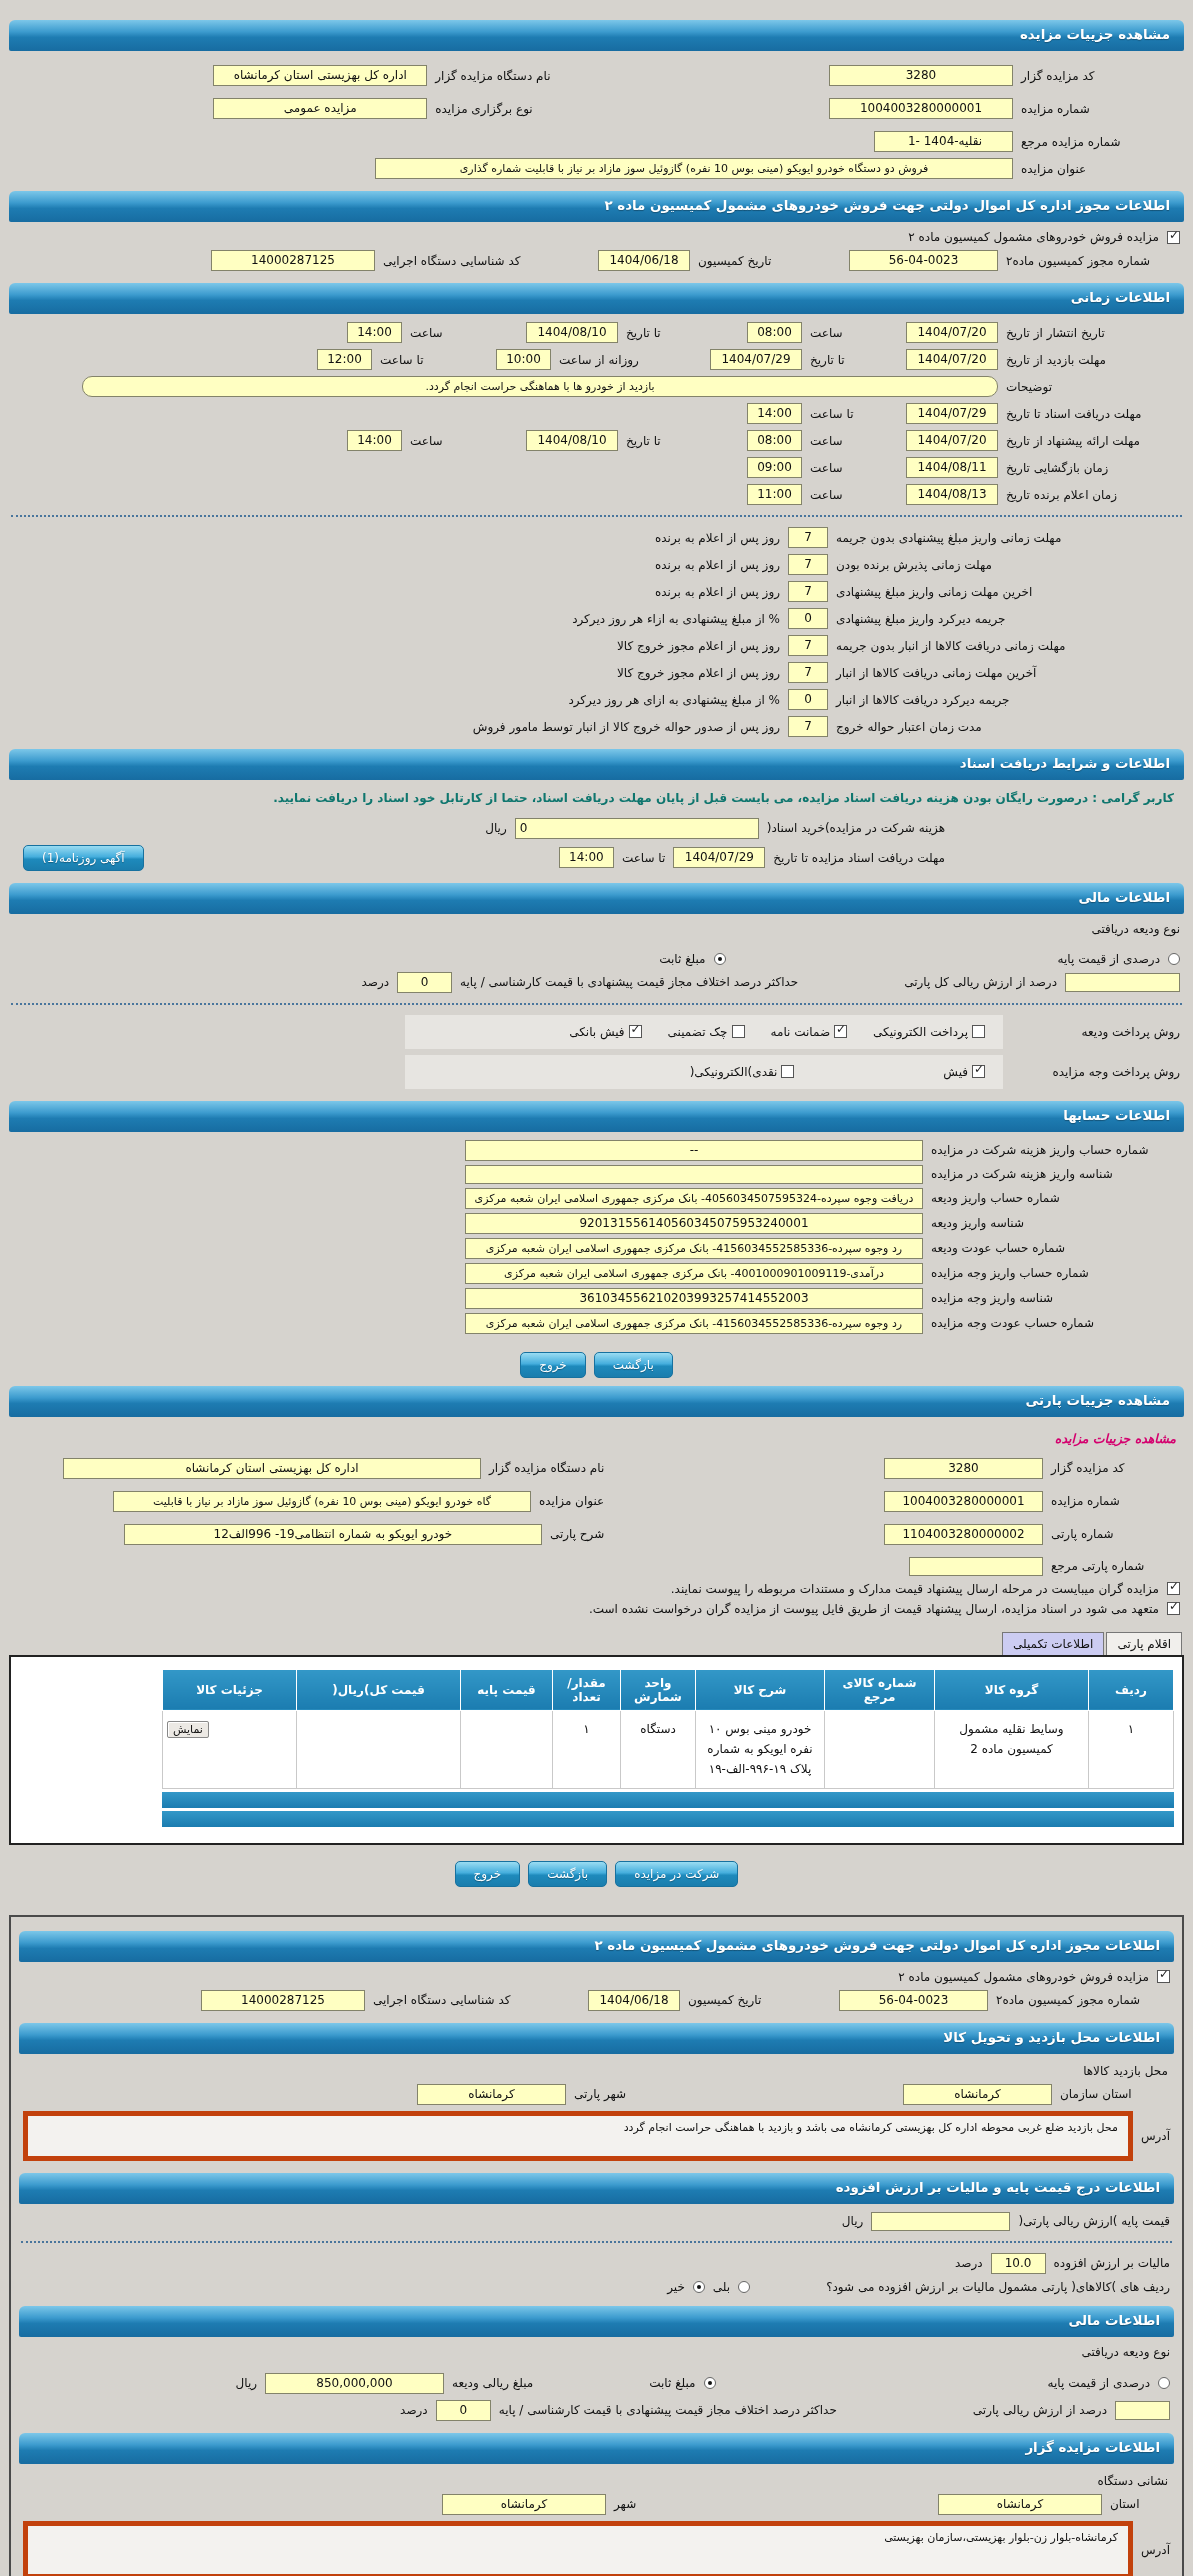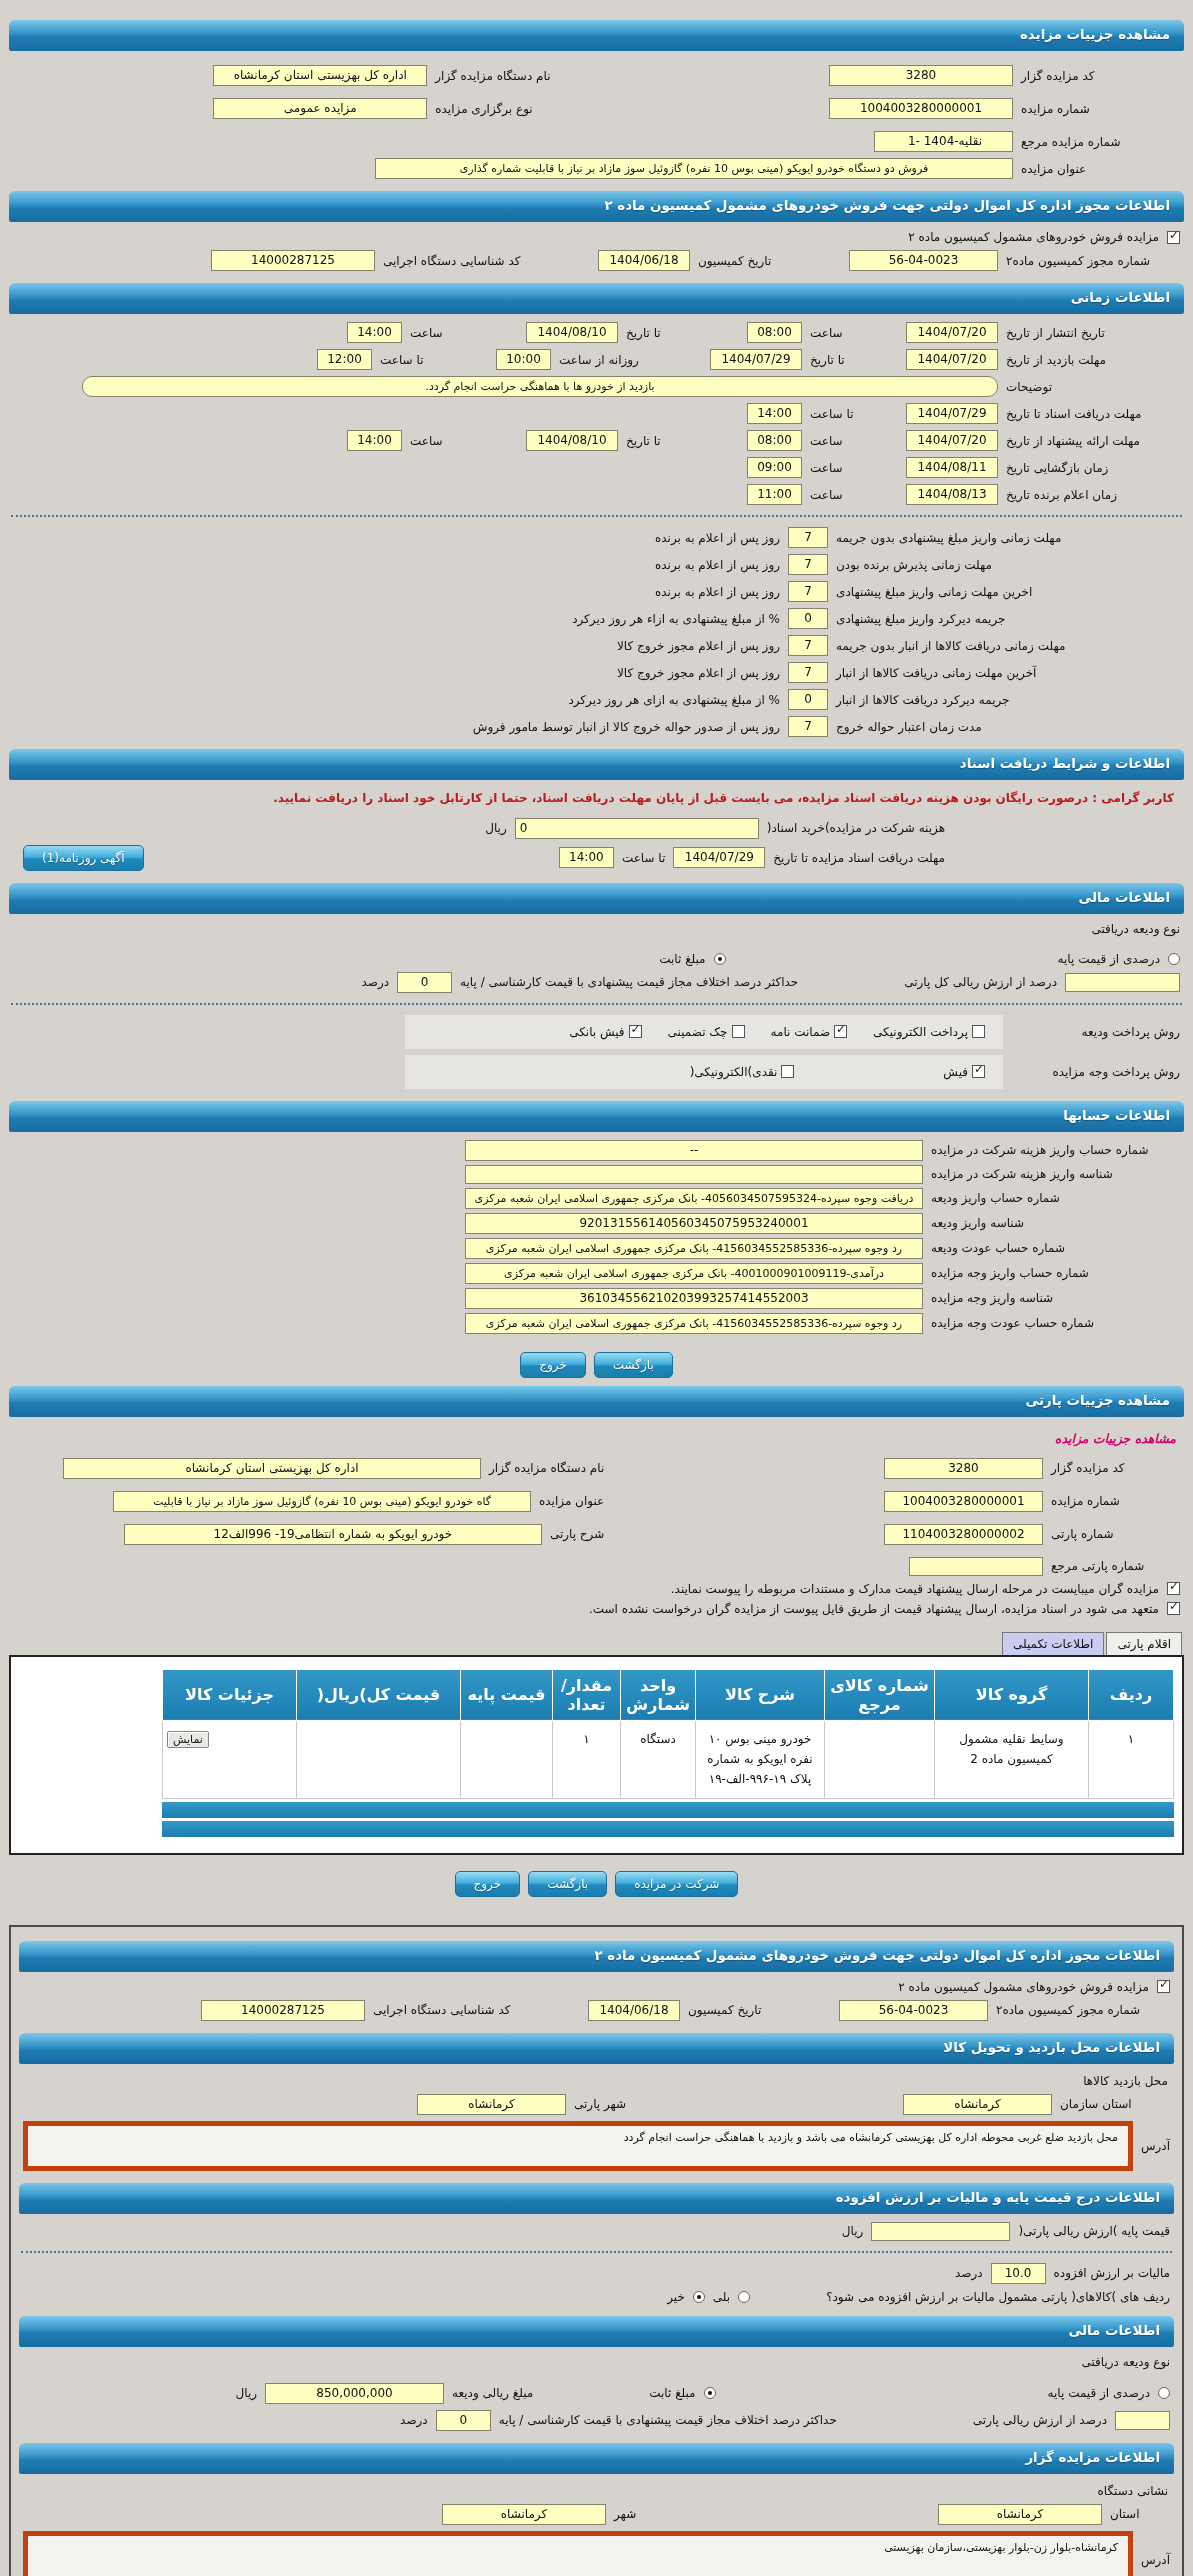--- a/index.html
+++ b/index.html
@@ -34,30 +34,30 @@
     color:#fff;padding:5px 18px;font-size:12px;cursor:pointer;
     text-shadow:0 1px 1px rgba(0,0,0,.3);white-space:nowrap;
   }
   .cb{display:inline-block;width:13px;height:13px;background:#fff;border:1px solid #555;position:relative;flex:none;}
   .cb.on::after{content:"✓";position:absolute;top:-4px;right:0;font-size:12px;font-weight:bold;color:#222;}
   .rd{display:inline-block;width:12px;height:12px;background:#fff;border:1px solid #666;border-radius:50%;position:relative;flex:none;}
   .rd.on::after{content:"";position:absolute;top:3px;right:3px;width:4px;height:4px;background:#111;border-radius:50%;}
   .dotsep{border-top:2px dotted #49759c;height:0;margin:10px 2px;}
   .panel{background:#e7e5e1;padding:10px 18px;display:flex;align-items:center;}
   .opt{display:flex;align-items:center;gap:4px;}
-  .warn{color:#b91c1c;font-weight:bold;margin:8px 10px;line-height:1.8;white-space:normal;}
+  .warn{color:#0f766e;font-weight:bold;margin:8px 10px;line-height:1.8;white-space:normal;}
   .link{color:#d4006e;font-style:italic;font-weight:bold;font-size:12.5px;cursor:pointer;margin:6px 8px;display:inline-block;}
   .center{justify-content:center;}
   .tabs{display:flex;gap:2px;margin:16px 2px 0;}
   .tab{border:1px solid #777;border-bottom:none;padding:4px 10px;background:#f1efec;cursor:pointer;}
   .tab.active{background:#ccccf2;}
   .tablebox{background:#fff;border:2px solid #222;padding:12px 8px 16px;}
   .twrap{width:1012px;}
   table{border-collapse:collapse;table-layout:fixed;width:1011px;}
-  th{background:linear-gradient(to bottom,#3398c8 0%,#1b7cb0 100%);color:#fff;font-size:16px;font-weight:bold;padding:6px 3px;border:1px solid #fff;white-space:normal;}
+  th{background:linear-gradient(to bottom,#3398c8 0%,#1b7cb0 100%);color:#fff;font-size:12px;font-weight:bold;padding:6px 3px;border:1px solid #fff;white-space:normal;}
   td{background:#fff;border:1px solid #c9c9c9;padding:8px 4px;text-align:center;vertical-align:top;font-size:12px;white-space:normal;line-height:1.7;}
   .tfootbar{height:16px;background:linear-gradient(to bottom,#3398c8,#1b7cb0);margin-top:3px;}
   .minibtn{background:#ece9e4;border:1px solid #888;border-radius:2px;font-size:11px;padding:1px 5px;cursor:pointer;box-shadow:inset 1px 1px 0 #fff;}
   .bbox{border:2px solid #4a4a4a;padding:2px 8px 16px;margin-top:28px;background:#d6d3ce;}
   .sub{margin:10px 6px 4px;}
   
   .w40{width:40px;}.w55{width:55px;}.w90{width:92px;}.w115{width:115px;}.w135{width:134px;}.w140{width:139px;padding-left:7px;}.w150{width:149px;}.w160{width:159px;}
   .w165{width:164px;}.w180{width:179px;}.w185{width:184px;}.w215{width:214px;}
   .w420{width:418px;}.w460{width:458px;}.w640{width:638px;}.w920{width:916px;flex:none;border-radius:10px;}
   .L60{width:60px;flex:none;}.L65{width:65px;flex:none;}.L95{width:95px;flex:none;}

